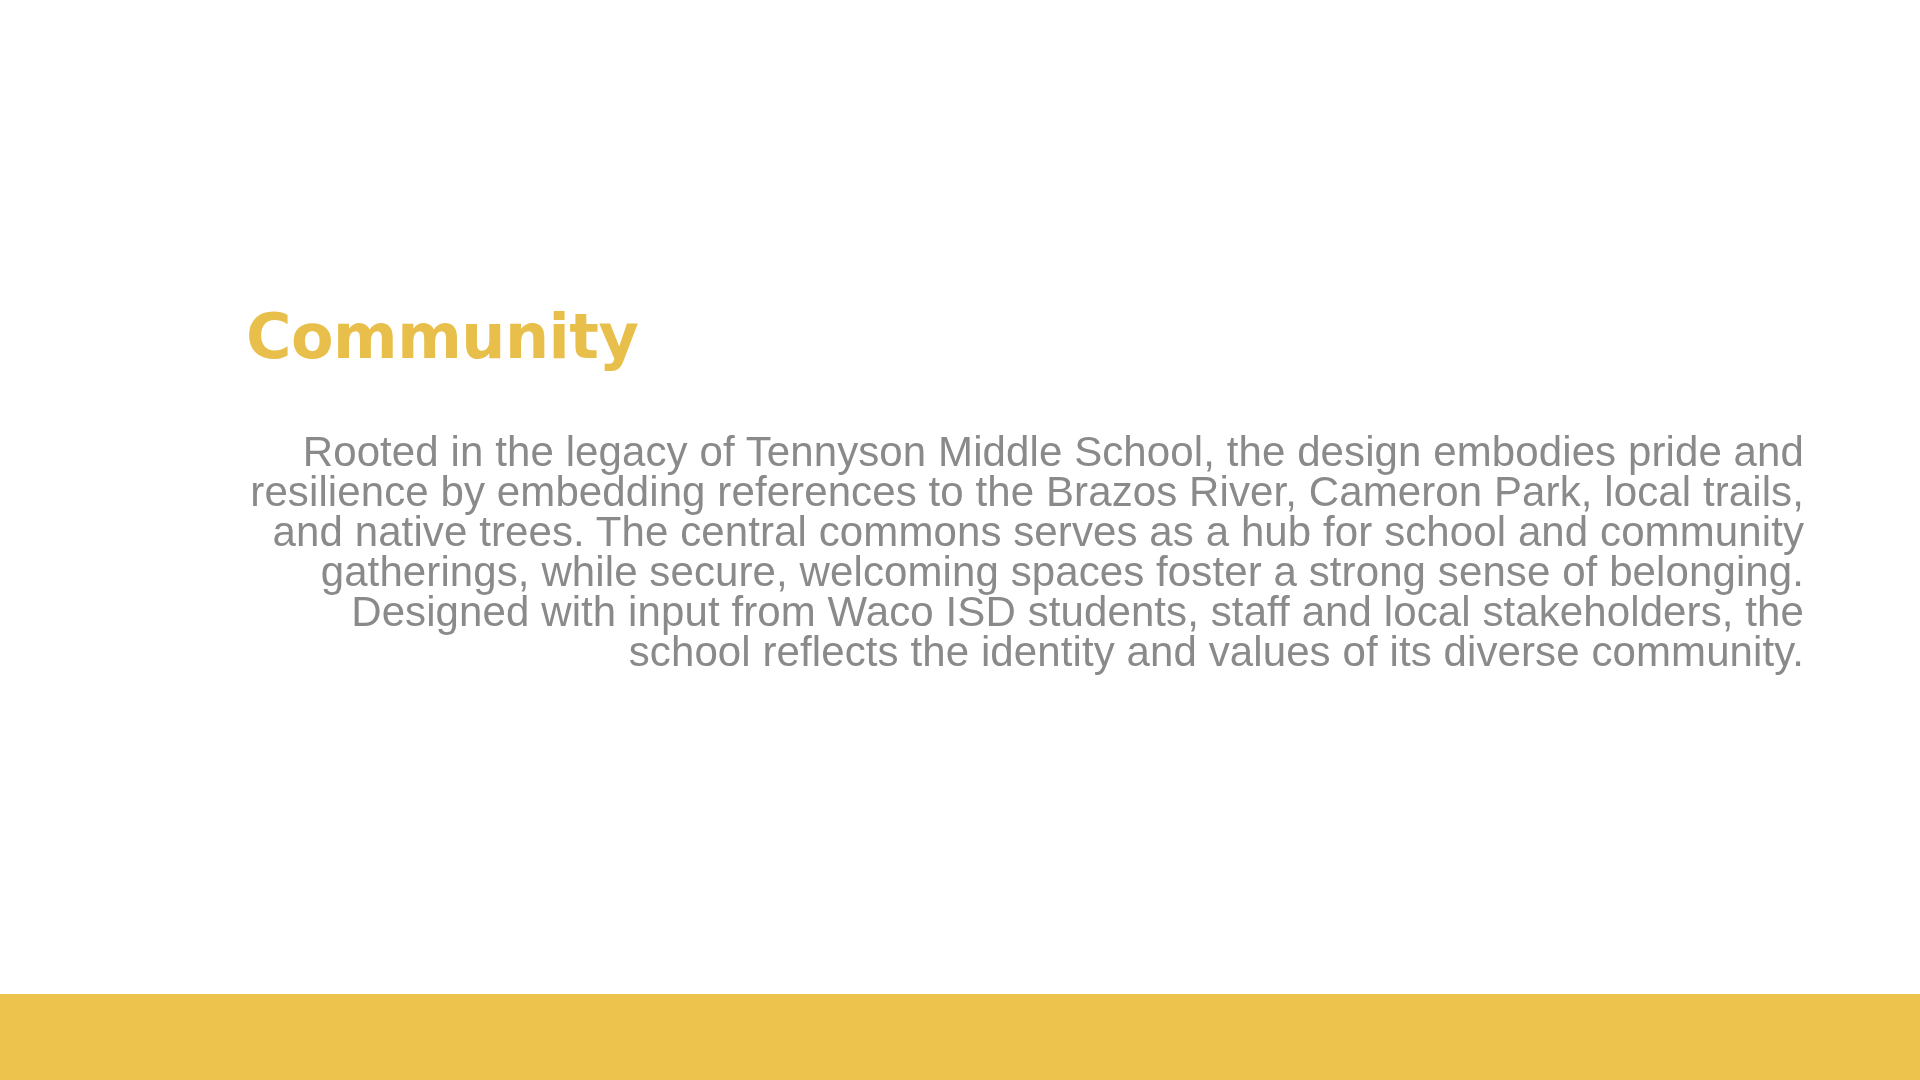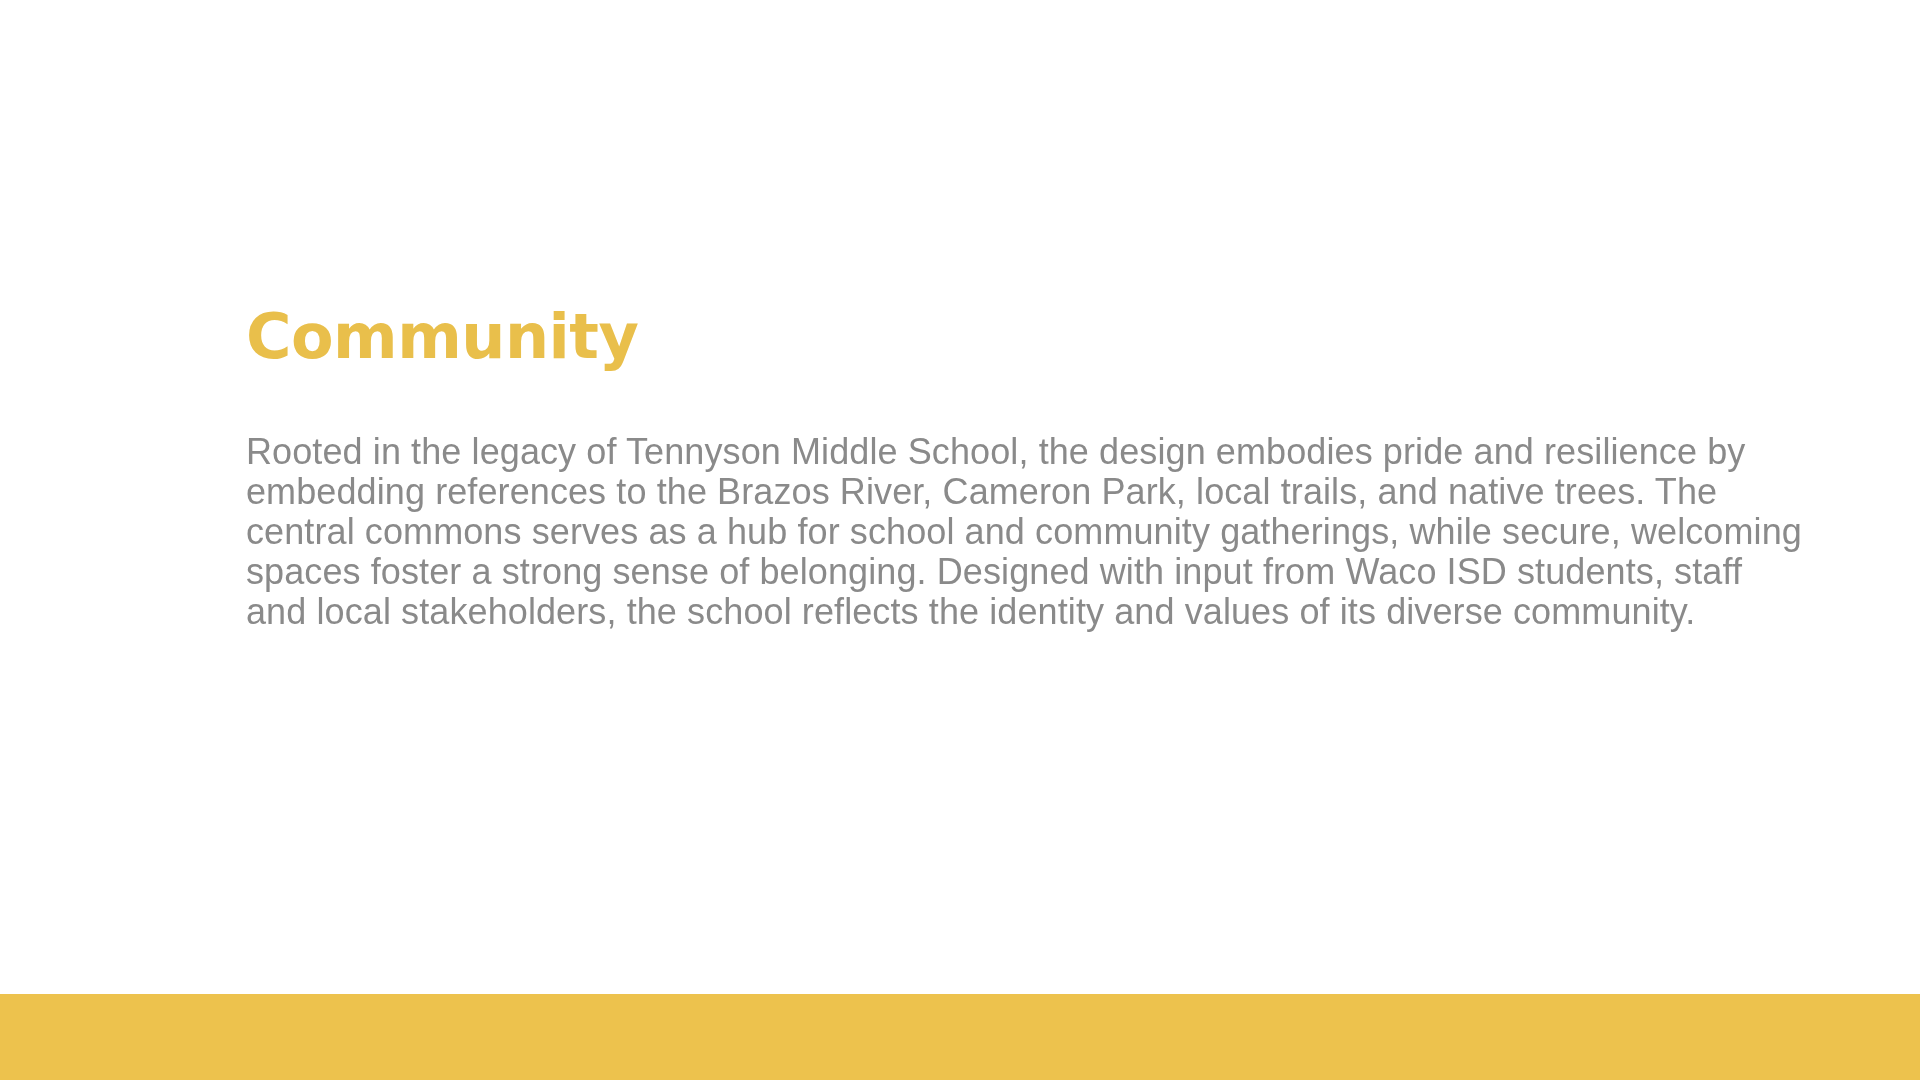--- a/index.html
+++ b/index.html
@@ -38,27 +38,27 @@
     line-height: 1.0;
     letter-spacing: -0.5px;
     color: #E9BF4B;
     white-space: nowrap;
   }
 
   .body-text {
     margin: 0;
     margin-top: 64px;
     font-family: "Liberation Sans", sans-serif;
-    font-size: 36px;
+    font-size: 42px;
     font-weight: 400;
     line-height: 40px;
     color: #8A8A8A;
     letter-spacing: 0.1px;
     width: 1558px;
-    text-align: left;
+    text-align: right;
   }
 
   .footer-bar {
     position: absolute;
     left: 0;
     bottom: 0;
     width: 1920px;
     height: 86px;
     background: #EDC24D;
   }

